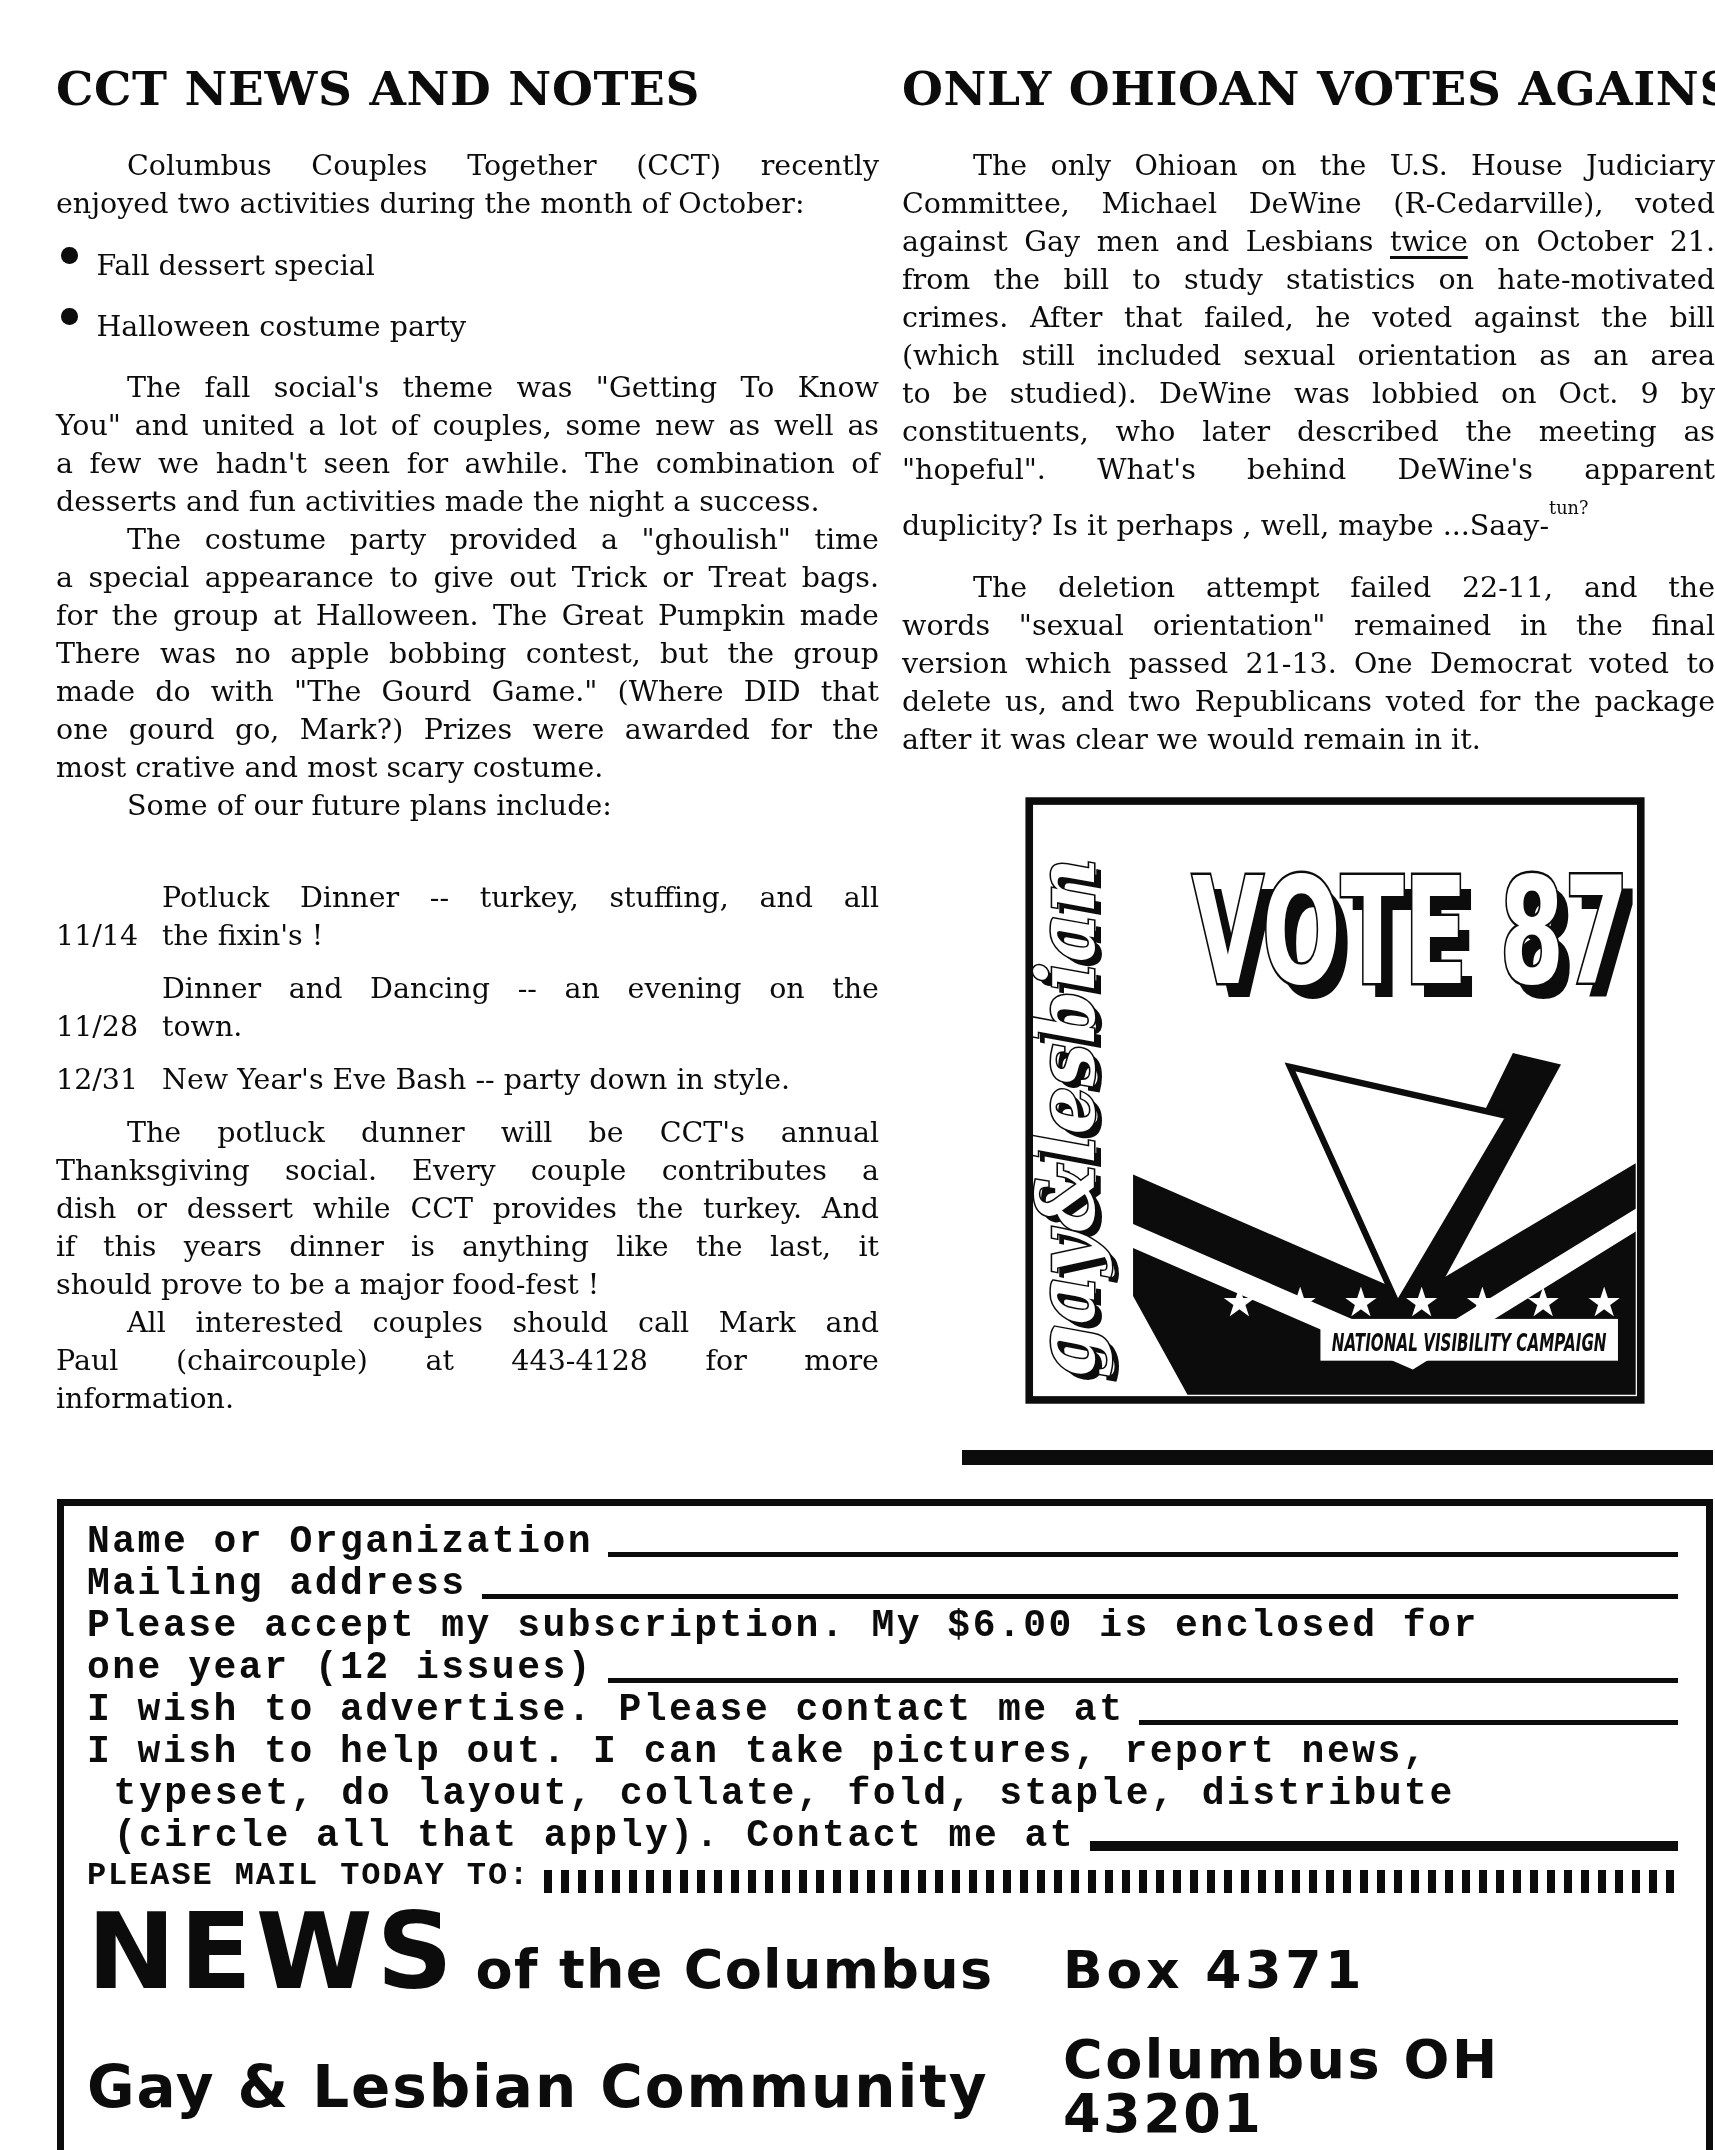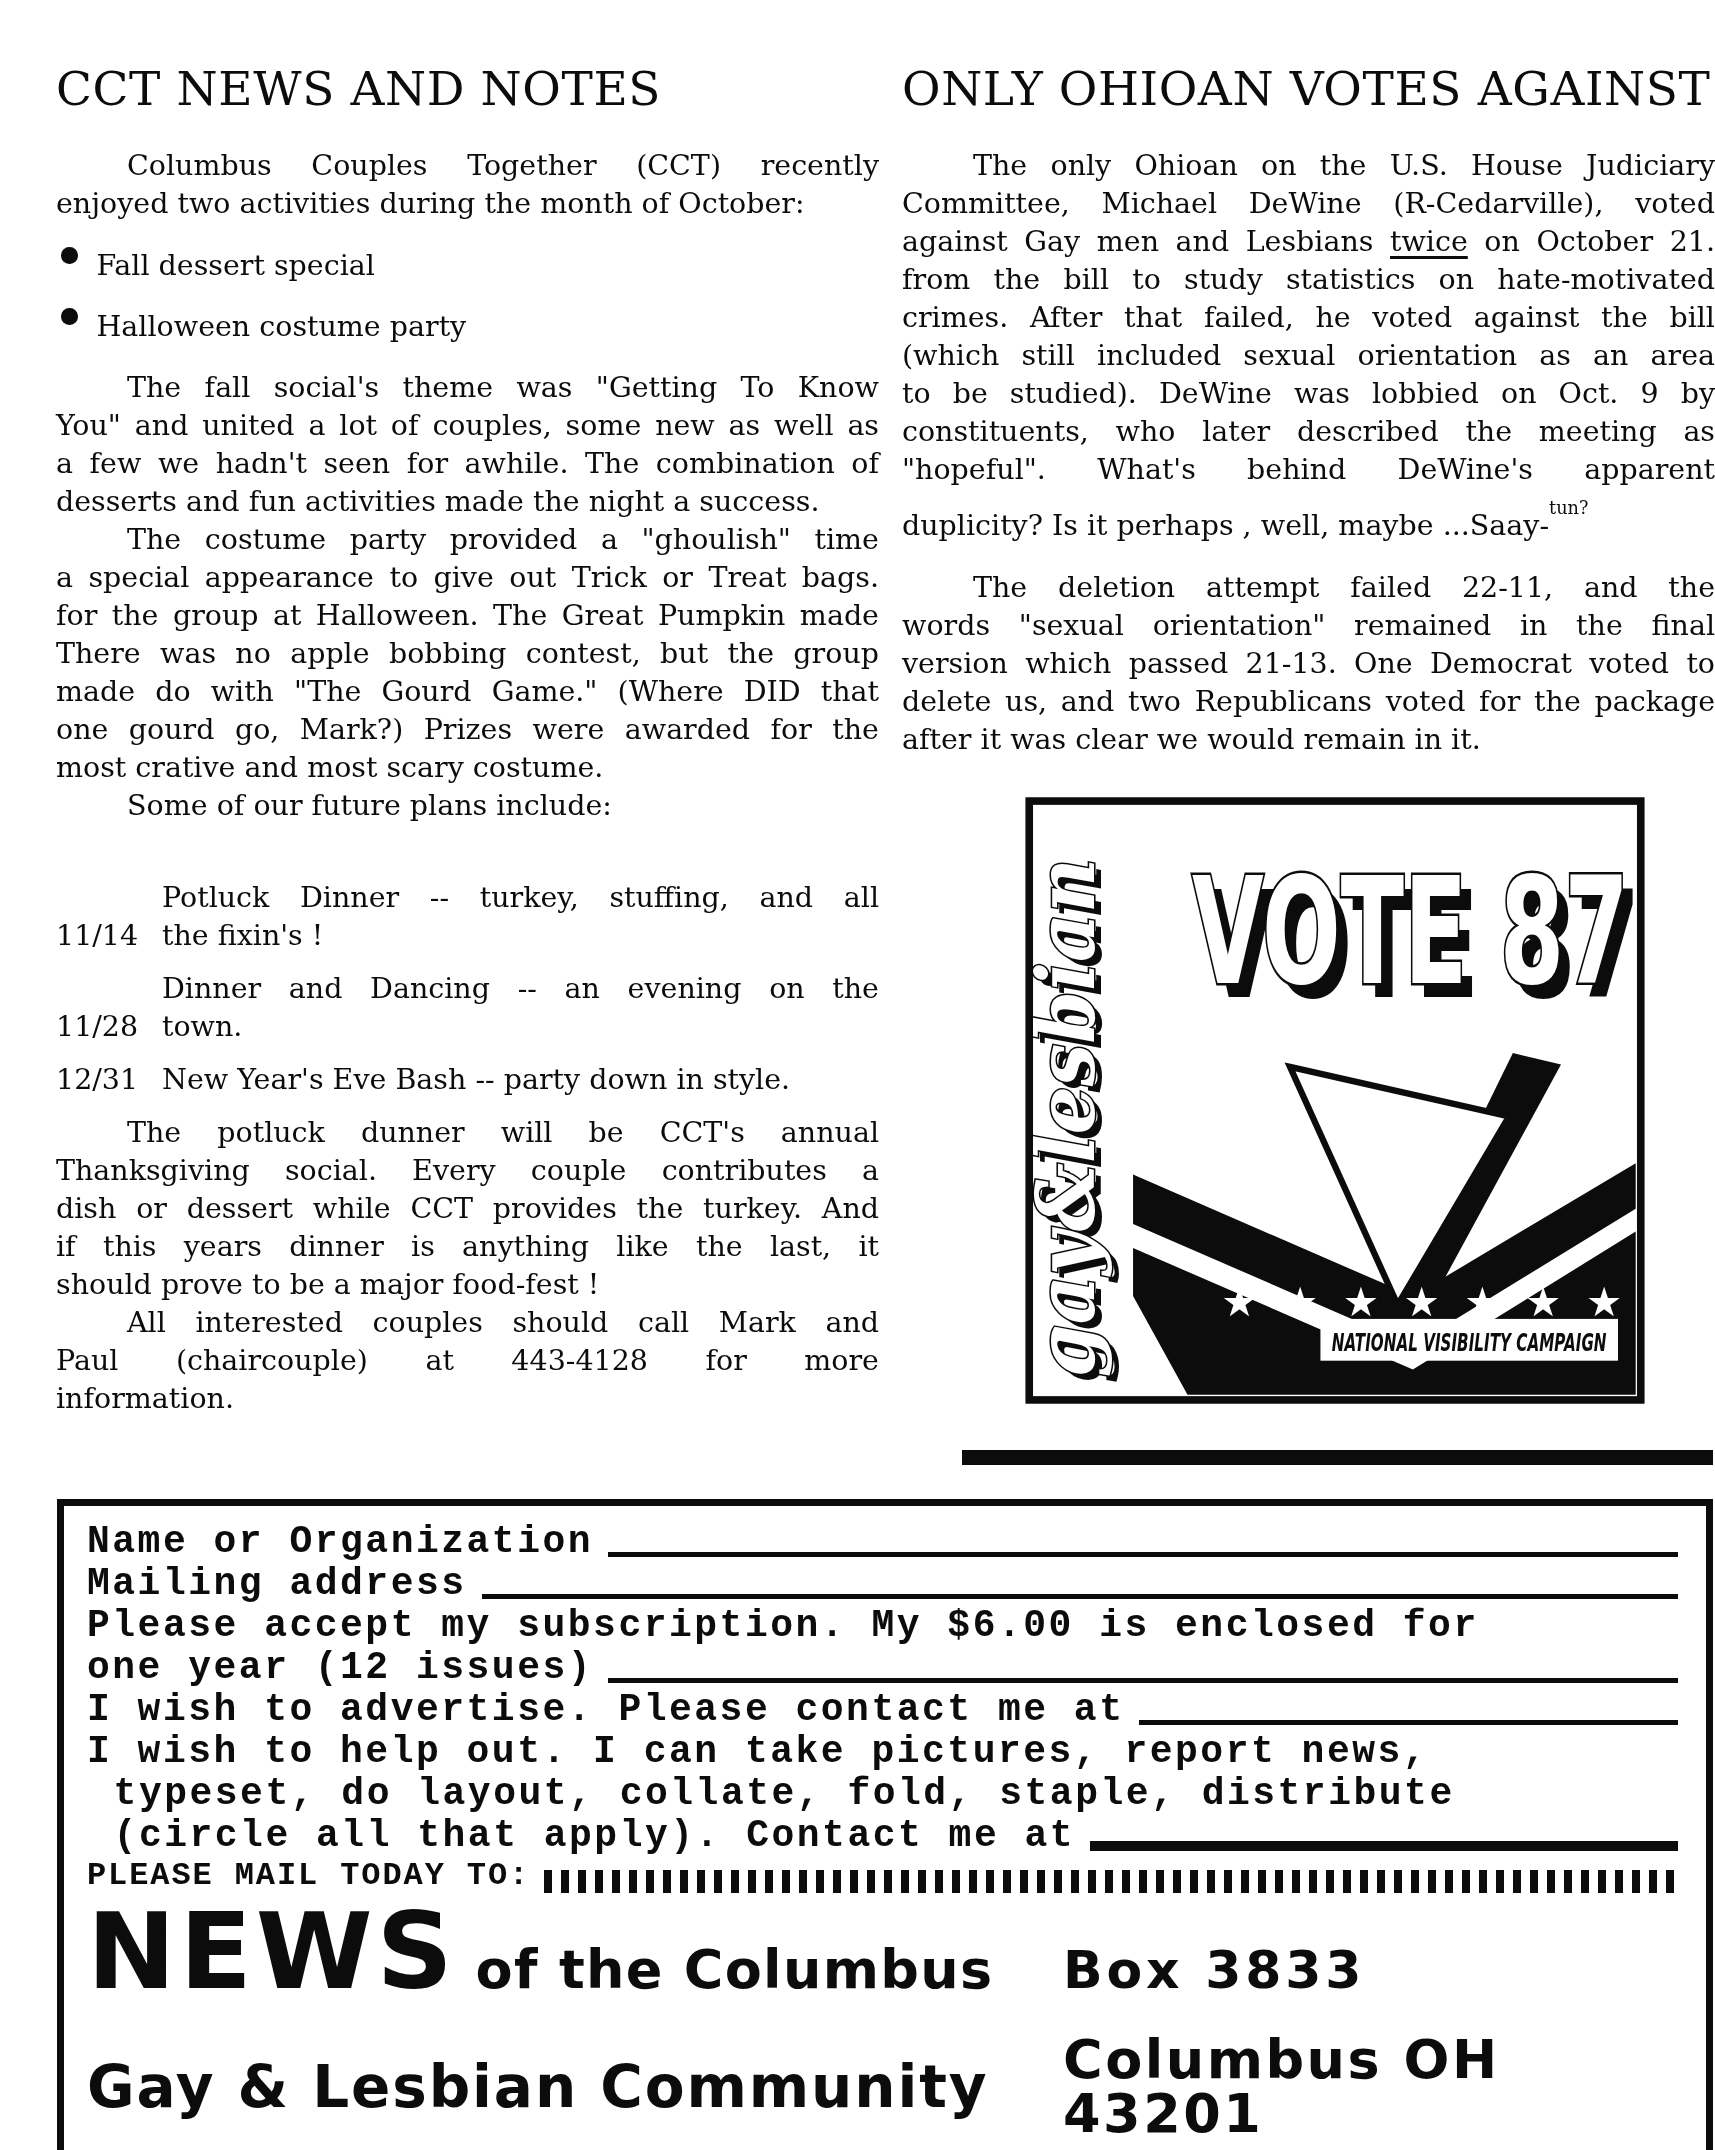--- a/index.html
+++ b/index.html
@@ -7,21 +7,21 @@
     width:1715px; height:2151px; position:relative;
     background:#ffffff; color:#0c0c0c;
     font-family:"DejaVu Serif", serif;
     overflow:hidden;
   }
   .col { position:absolute; top:65px; }
   .col-left  { left:56px;  width:823px; }
   .col-right { left:902px; width:813px; }
 
   .headline {
-    font-family:"DejaVu Serif", serif; font-weight:normal;
+    font-family:"DejaVu Serif", serif; font-weight:bold;
     font-size:47px; line-height:1; letter-spacing:0.6px;
     margin:0 0 35px 0; white-space:nowrap;
   }
   .para { margin:0; }
   .line {
     font-size:28.5px; line-height:38px;
     text-align:justify; text-align-last:justify;
   }
   .line.last   { text-align:left; text-align-last:left; }
   .line.indent { text-indent:71px; }
@@ -224,20 +224,20 @@
     <span class="flabel pad">(circle all that apply). Contact me at</span>
     <span class="ffill thick"></span>
   </div>
   <div class="mailrow">
     <span class="flabel">PLEASE MAIL TODAY TO:</span>
     <span class="picket"></span>
   </div>
   <div class="logorow">
     <span class="logo-news">NEWS</span>
     <span class="logo-rest">of the Columbus</span>
-    <span class="addr1">Box 3833</span>
+    <span class="addr1">Box 4371</span>
   </div>
   <div class="logorow2">
     <span class="logo-line2">Gay &amp; Lesbian Community</span>
     <span class="addr2">Columbus OH 43201</span>
   </div>
 </div>
 
 
 </body></html>

